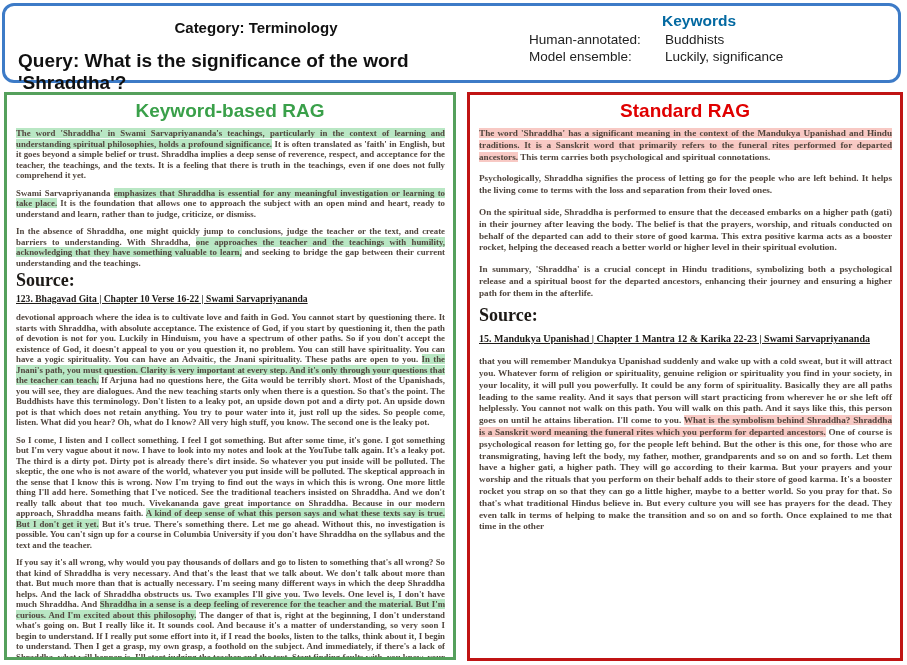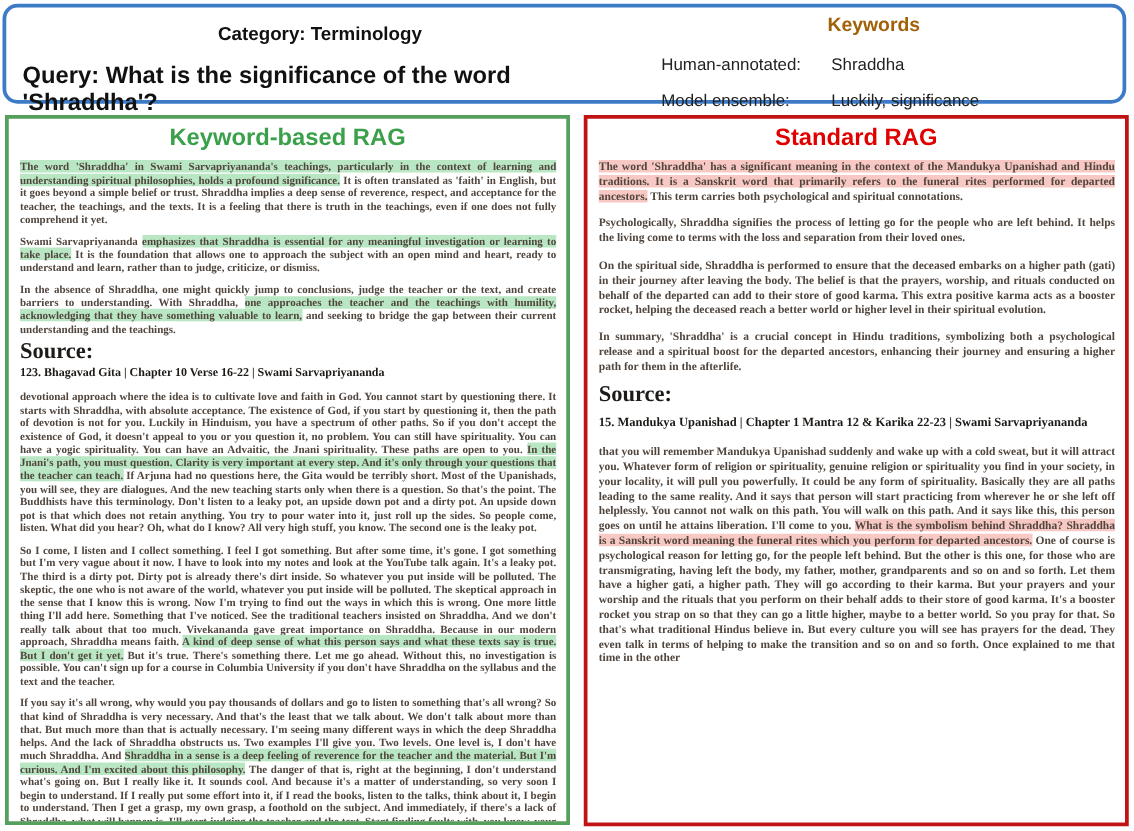--- a/index.html
+++ b/index.html
@@ -7,22 +7,22 @@
           font-family:"Liberation Sans",sans-serif;}
 
   
   .header-box{position:absolute;left:2px;top:3px;width:899px;height:80px;box-sizing:border-box;
               border:3px solid var(--blue-border,#3d7bc7);border-radius:12px;background:#fff;
               display:flex;}
   .header-left{width:462px;box-sizing:border-box;padding-top:13px;}
   .category-line{text-align:center;padding-left:40px;font-size:15px;font-weight:bold;color:#111;}
   .query-line{margin-top:14px;padding-left:13px;font-size:19px;font-weight:bold;color:#111;}
   .header-right{flex:1;box-sizing:border-box;padding:6px 0 0 62px;}
-  .keywords-title{width:340px;text-align:center;font-size:15.5px;font-weight:bold;color:#a16207;}
-  .kw-row{display:grid;grid-template-columns:136px auto;margin-top:14px;font-size:13.5px;color:#222;}
+  .keywords-title{width:340px;text-align:center;font-size:15.5px;font-weight:bold;color:#0369a1;}
+  .kw-row{display:grid;grid-template-columns:136px auto;margin-top:2px;font-size:13.5px;color:#222;}
   .kw-label{white-space:nowrap;}
   .kw-value{white-space:nowrap;}
 
   
   .panel{position:absolute;top:92px;box-sizing:border-box;background:#fff;overflow:hidden;}
   .panel-left{left:4px;width:452px;height:568px;border:3px solid var(--green-border,#55a05c);}
   .panel-right{left:467px;width:436px;height:569px;border:3px solid var(--red-border,#c01414);}
   .panel-title{text-align:center;font-size:19px;font-weight:bold;margin:5px 0 4px;
                font-family:"Liberation Sans",sans-serif;}
   .panel-left .panel-title{color:var(--green-accent,#3aa04a);}
@@ -33,38 +33,38 @@
   .panel-left .panel-body{font-size:8.8px;line-height:10.5px;}
   .panel-right .panel-body{font-size:9.2px;line-height:11.8px;}
   .body-p{margin:0 0 7px 0;font-weight:bold;}
   .panel-right .body-p{margin-bottom:10px;}
   .panel-left .hl{background:var(--green-hl,#b9e7c4);}
   .panel-right .hl{background:var(--red-hl,#f8c9c4);}
   .src-heading{font-family:"Liberation Serif",serif;font-weight:bold;font-size:18px;
                color:#1d1a17;margin:3px 0 8px;text-align:left;}
   .panel-right .src-heading{margin:6px 0 12px;}
   .src-ref{font-family:"Liberation Serif",serif;font-weight:bold;font-size:9.6px;
-           color:#1d1a17;margin:0 0 8px;text-align:left;}
+           color:#1d1a17;margin:0 0 8px;text-align:left;text-decoration:underline;}
   .panel-right .src-ref{font-size:10px;margin-bottom:11px;}
 </style>
 </head>
 <body>
 
 <div class="canvas">
 
   <div class="header-box">
     <div class="header-left">
       <div class="category-line">Category: Terminology</div>
       <div class="query-line">Query: What is the significance of the word 'Shraddha'?</div>
     </div>
     <div class="header-right">
       <div class="keywords-title">Keywords</div>
       <div class="kw-row">
         <span class="kw-label">Human-annotated:</span>
-        <span class="kw-value">Shraddha</span>
+        <span class="kw-value">Buddhists</span>
       </div>
       <div class="kw-row">
         <span class="kw-label">Model ensemble:</span>
         <span class="kw-value">Luckily, significance</span>
       </div>
     </div>
   </div>
 
   <div class="panel panel-left">
     <div class="panel-title">Keyword-based RAG</div>

